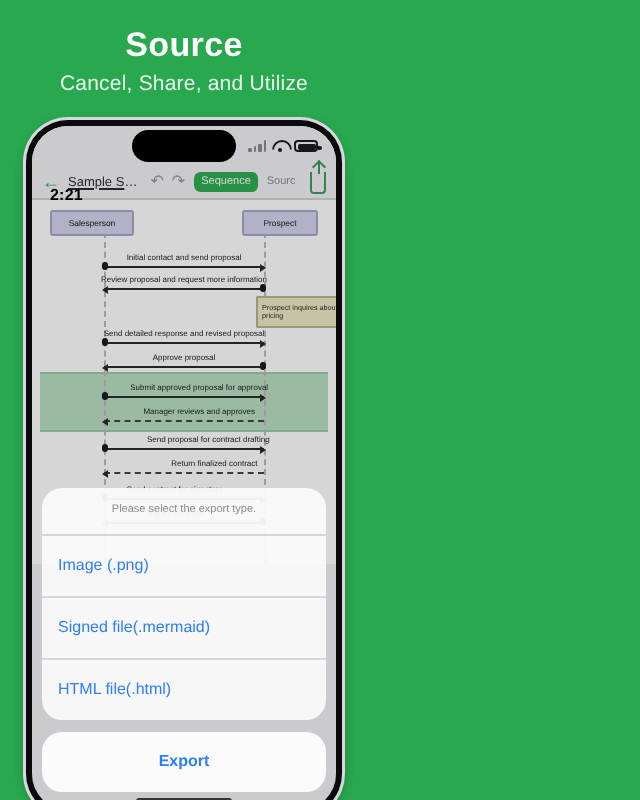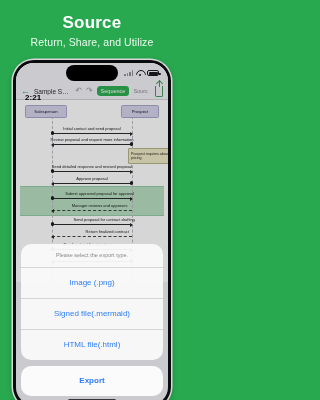--- a/index.html
+++ b/index.html
@@ -165,41 +165,41 @@
   }
   .sheet-group {
     background: rgba(249,249,249,.955);
     border-radius: 10px; overflow: hidden; margin-bottom: 6px;
   }
   .sheet-head {
     font-size: 5.5px; color: #8a8a8e; text-align: center;
     padding: 8px 6px 8px; line-height: 7px;
   }
   .sheet-item {
-    font-size: 8px; color: #2e7ef7; text-align: center;
-    padding: 10px 20px; line-height: 10px;
+    font-size: 8px; color: #2e7ef7; 
+    padding: 10px 8px; line-height: 10px;
     border-top: .5px solid #d6d6da;
   }
   .sheet-cancel {
     background: #fbfbfb; border-radius: 10px;
     font-size: 8px; color: #2e7ef7; font-weight: bold;
     text-align: center; padding: 10px 4px; line-height: 10px;
   }
   .home-ind {
     position: absolute; left: 50%; bottom: 3px; transform: translateX(-50%);
     width: 48px; height: 2.6px; border-radius: 2px; background: #1c1c1e;
     opacity: .85;
   }
 </style>
 </head>
 <body>
 
 <div class="promo">
   <div class="promo-title">Source</div>
-  <div class="promo-sub">Return, Share, and Utilize</div>
+  <div class="promo-sub">Cancel, Share, and Utilize</div>
 </div>
 
 <div class="phone">
   <div class="screen">
 
     <div class="statusbar">
       <div class="sb-time">2:21</div>
       <div class="notch"></div>
       <div class="sb-right">
         <span class="sig">

